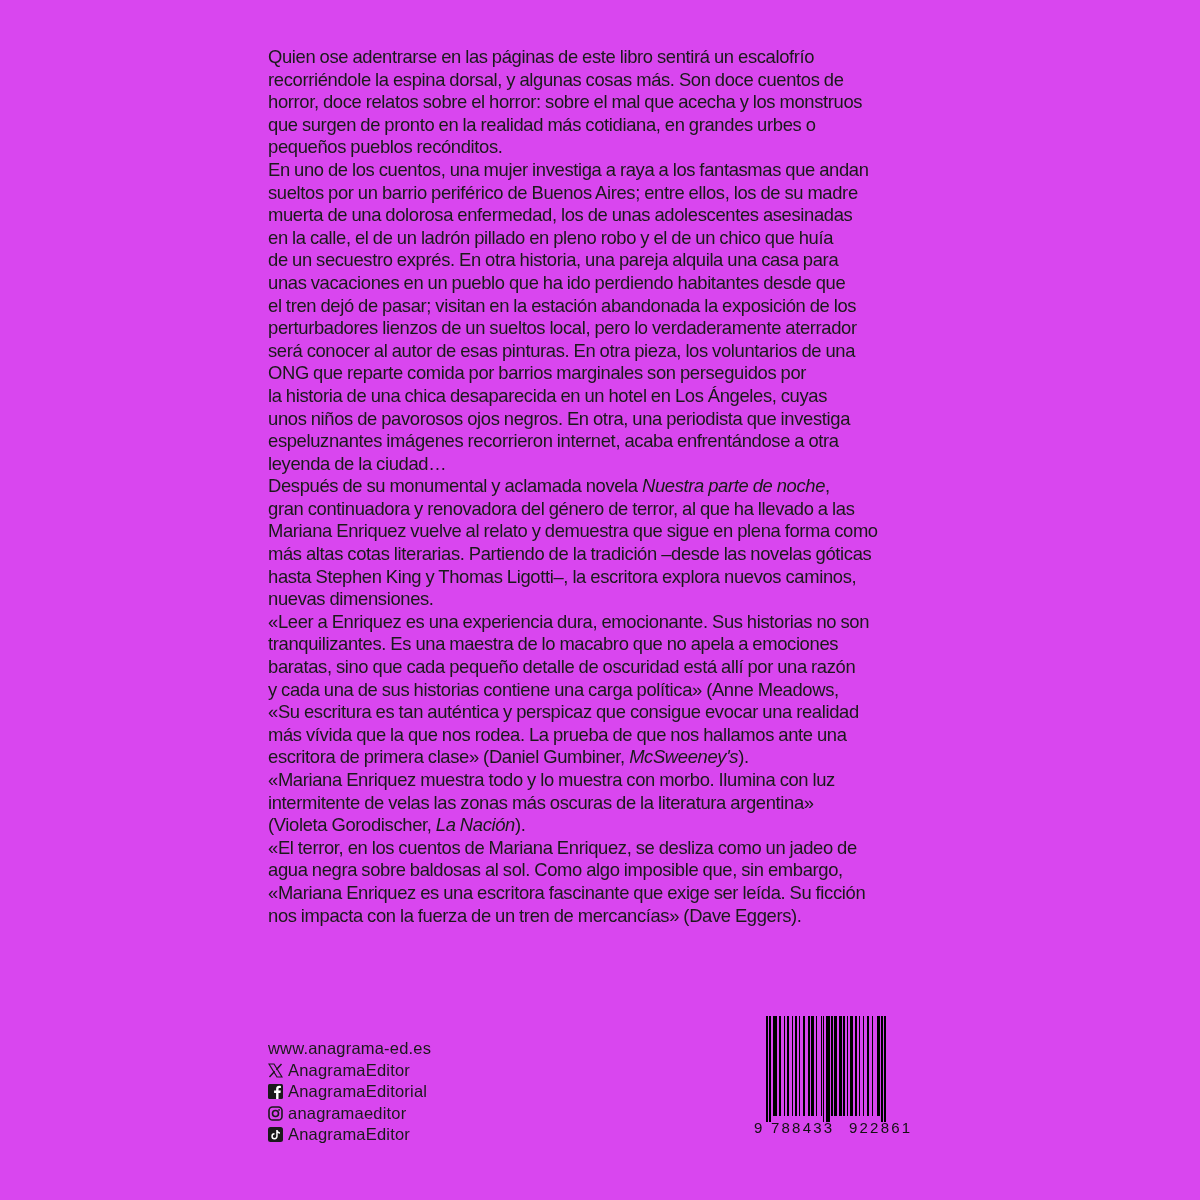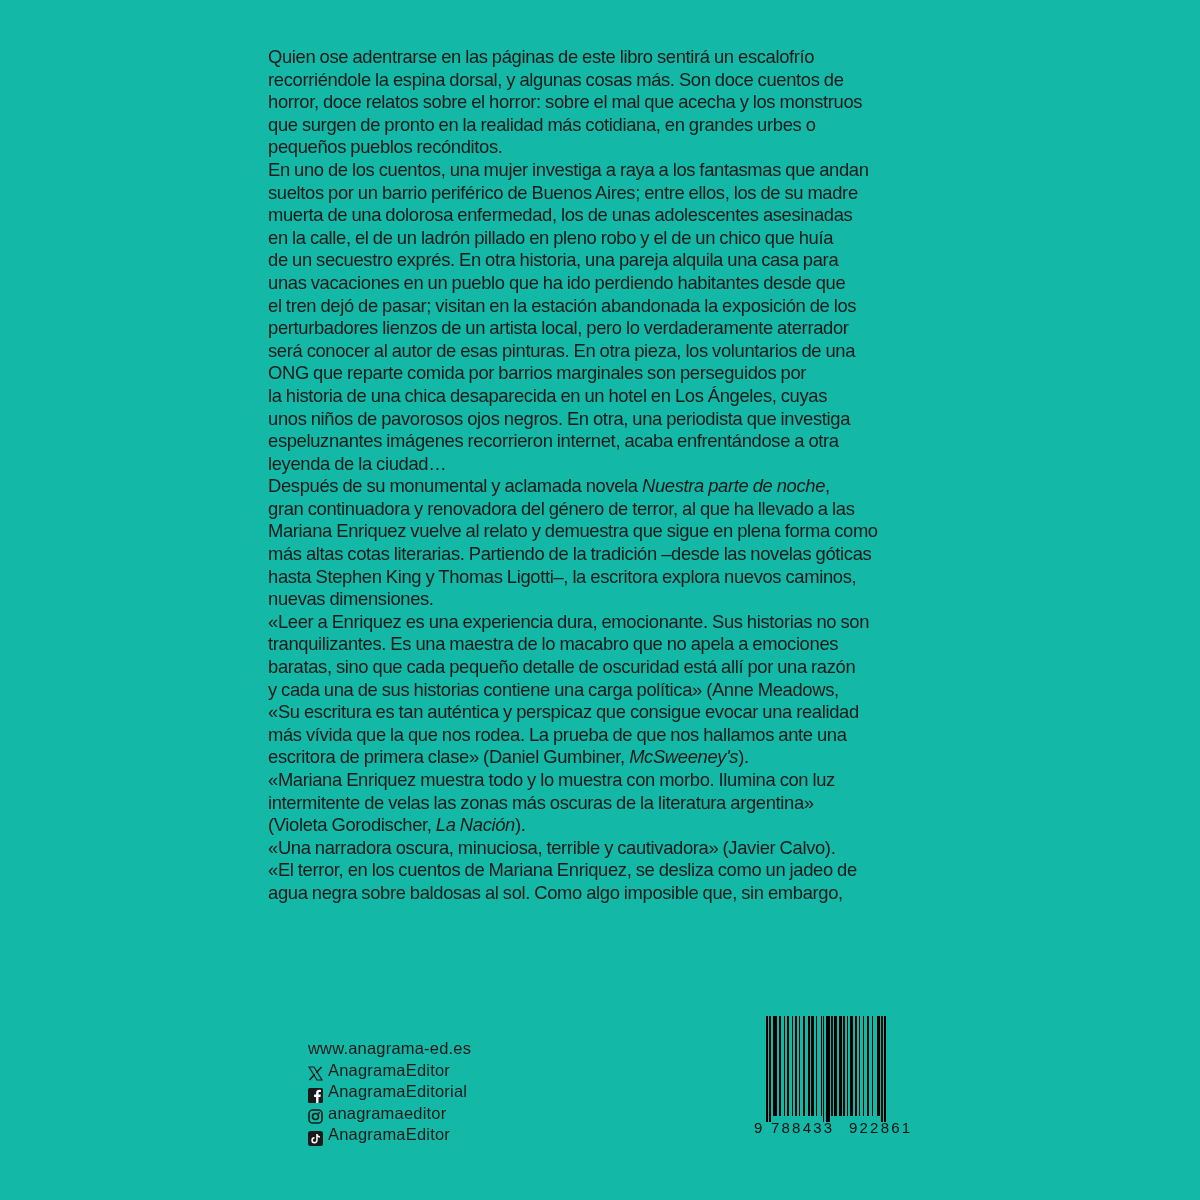--- a/index.html
+++ b/index.html
@@ -1,33 +1,33 @@
 <!DOCTYPE html>
 <html><head>
   <meta charset="utf-8">
   <style>
     html, body { margin: 0; padding: 0; background: #ffffff; }
     body { width: 1200px; height: 1200px; position: relative; overflow: hidden; }
-    .page { position: absolute; left: 0; top: 0; width: 1200px; height: 1200px; background: #14b8a6; }
+    .page { position: absolute; left: 0; top: 0; width: 1200px; height: 1200px; background: #d946ef; }
     .blurb {
       position: absolute; left: 268px; top: 46px; width: 680px;
       font-family: "Liberation Sans", sans-serif;
       font-size: 18.4px; line-height: 22.6px; color: #1a1a1a;
       letter-spacing: -0.35px; word-spacing: -0.5px;
     }
     .blurb p { margin: 0; padding: 0; }
     .blurb .ln { display: block; white-space: nowrap; }
     .blurb em { font-style: italic; }
     .contact {
       position: absolute; left: 268px; top: 1038px;
       font-family: "Liberation Sans", sans-serif;
       font-size: 16.5px; line-height: 21.5px; color: #1a1a1a;
       letter-spacing: 0.2px;
     }
-    .contact .row { display: flex; align-items: flex-end; height: 21.5px; margin-left: 40px; }
+    .contact .row { display: flex; align-items: center; height: 21.5px; }
     .contact .ic { display: inline-block; width: 15px; height: 15px; margin-right: 5px; position: relative; }
     .ic svg { display: block; }
     .barcode { position: absolute; left: 752px; top: 1016px; width: 176px; height: 126px; }
     .bars { position: absolute; left: 0; top: 0; width: 176px; height: 106px; display: flex; align-items: flex-start; }
     .bars span { display: block; height: 100px; background: #000; }
     .bars span.g { height: 106px; }
     .bars span.w { background: transparent; }
     .bc-digits {
       position: absolute; left: 0; top: 103px; width: 176px;
       font-family: "Liberation Sans", sans-serif; font-size: 15px; color: #111;
@@ -51,21 +51,21 @@
       <span class="ln">pequeños pueblos recónditos.</span>
     </p>
     <p>
       <span class="ln">En uno de los cuentos, una mujer investiga a raya a los fantasmas que andan</span>
       <span class="ln">sueltos por un barrio periférico de Buenos Aires; entre ellos, los de su madre</span>
       <span class="ln">muerta de una dolorosa enfermedad, los de unas adolescentes asesinadas</span>
       <span class="ln">en la calle, el de un ladrón pillado en pleno robo y el de un chico que huía</span>
       <span class="ln">de un secuestro exprés. En otra historia, una pareja alquila una casa para</span>
       <span class="ln">unas vacaciones en un pueblo que ha ido perdiendo habitantes desde que</span>
       <span class="ln">el tren dejó de pasar; visitan en la estación abandonada la exposición de los</span>
-      <span class="ln">perturbadores lienzos de un artista local, pero lo verdaderamente aterrador</span>
+      <span class="ln">perturbadores lienzos de un sueltos local, pero lo verdaderamente aterrador</span>
       <span class="ln">será conocer al autor de esas pinturas. En otra pieza, los voluntarios de una</span>
       <span class="ln">ONG que reparte comida por barrios marginales son perseguidos por</span>
       <span class="ln">la historia de una chica desaparecida en un hotel en Los Ángeles, cuyas</span>
       <span class="ln">unos niños de pavorosos ojos negros. En otra, una periodista que investiga</span>
       <span class="ln">espeluznantes imágenes recorrieron internet, acaba enfrentándose a otra</span>
       <span class="ln">leyenda de la ciudad…</span>
     </p>
     <p>
       <span class="ln"><span>Después de su monumental y aclamada novela </span><em>Nuestra parte de noche</em><span>,</span></span>
       <span class="ln">gran continuadora y renovadora del género de terror, al que ha llevado a las</span>
@@ -84,25 +84,26 @@
       <span class="ln">«Su escritura es tan auténtica y perspicaz que consigue evocar una realidad</span>
       <span class="ln">más vívida que la que nos rodea. La prueba de que nos hallamos ante una</span>
       <span class="ln"><span>escritora de primera clase» (Daniel Gumbiner, </span><em>McSweeney's</em><span>).</span></span>
     </p>
     <p>
       <span class="ln">«Mariana Enriquez muestra todo y lo muestra con morbo. Ilumina con luz</span>
       <span class="ln">intermitente de velas las zonas más oscuras de la literatura argentina»</span>
       <span class="ln"><span>(Violeta Gorodischer, </span><em>La Nación</em><span>).</span></span>
     </p>
     <p>
-      <span class="ln">«Una narradora oscura, minuciosa, terrible y cautivadora» (Javier Calvo).</span>
-    </p>
-    <p>
       <span class="ln">«El terror, en los cuentos de Mariana Enriquez, se desliza como un jadeo de</span>
       <span class="ln">agua negra sobre baldosas al sol. Como algo imposible que, sin embargo,</span>
+    </p>
+    <p>
+      <span class="ln">«Mariana Enriquez es una escritora fascinante que exige ser leída. Su ficción</span>
+      <span class="ln">nos impacta con la fuerza de un tren de mercancías» (Dave Eggers).</span>
     </p>
   </div>
 
   <div class="contact">
     <div class="row">
       <span>www.anagrama-ed.es</span>
     </div>
     <div class="row">
       <span class="ic">
         <svg width="15" height="15" viewBox="0 0 15 15">

